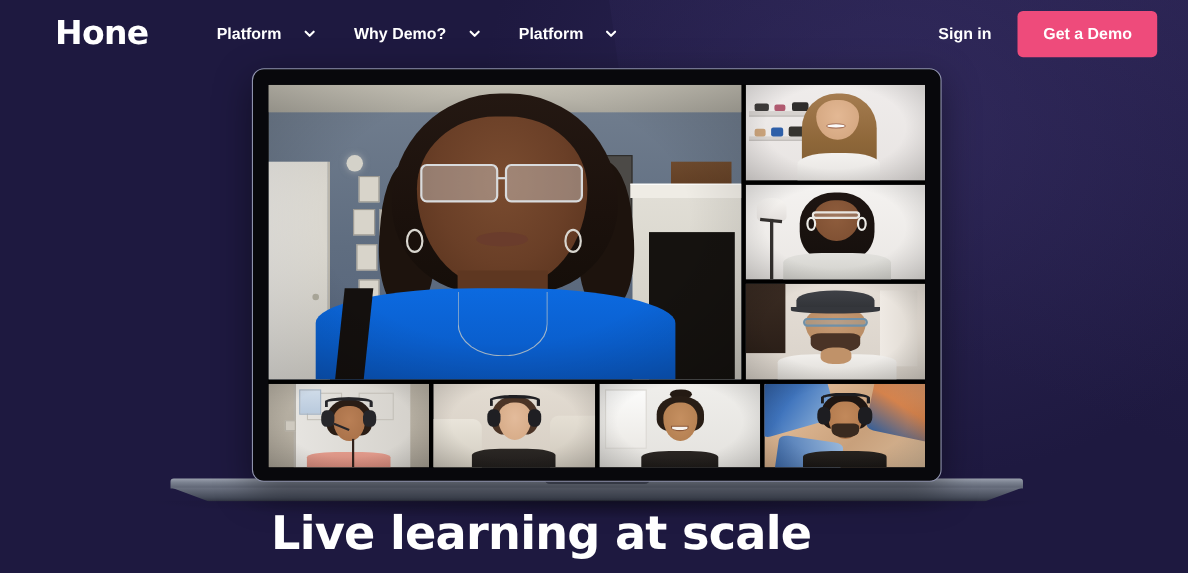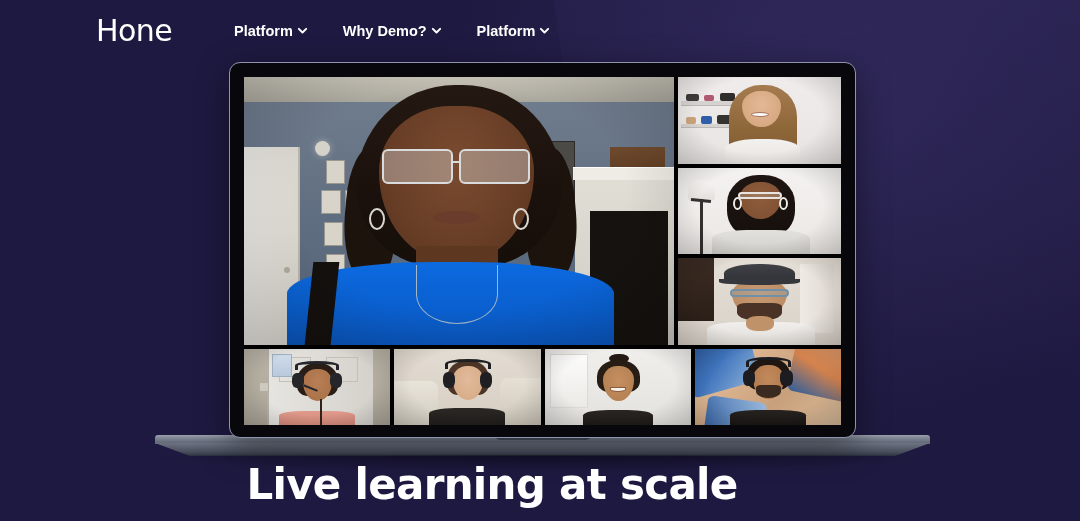--- a/index.html
+++ b/index.html
@@ -35,36 +35,36 @@
   }
 
   
   #header {
     position:absolute; top:0; left:0;
     width:1080px; height:62px;
     display:flex; align-items:center;
     z-index:20;
   }
   #logo {
-    margin-left:96px;
+    margin-left:50px;
     color:#ffffff;
     font-size:30px;
-    font-weight:normal;
+    font-weight:bold;
     letter-spacing:-0.6px;
     line-height:1;
     font-family:"DejaVu Sans", sans-serif;
   }
   #primary-nav {
     display:flex; align-items:center;
     margin-left:62px;
     gap:36px;
   }
   .nav-item {
     display:flex; align-items:center;
-    gap:4px;
+    gap:20px;
     color:#ffffff;
     font-size:14.5px;
     font-weight:bold;
     cursor:pointer;
     white-space:nowrap;
   }
   .chev {
     display:inline-block;
     width:10px; height:10px;
     position:relative; top:-1px;
@@ -450,20 +450,24 @@
         <span>Platform</span>
         <span class="chev">
           <svg viewBox="0 0 12 12" width="11" height="11">
               <path d="M2 4.2 L6 8.2 L10 4.2" stroke="#ffffff" stroke-width="2.1" fill="none" stroke-linecap="round" stroke-linejoin="round"></path>
             </svg>
         </span>
       </div>
 
     </nav>
 
+    <div id="header-right">
+      <a id="signin">Sign in</a>
+      <button id="demo-btn">Get a Demo</button>
+    </div>
 
   </header>
 
   <div id="laptop">
     <div id="laptop-lid">
       <div id="screen">
 
         <div id="screen-top">
 
           <div class="tile" id="tile-main">

